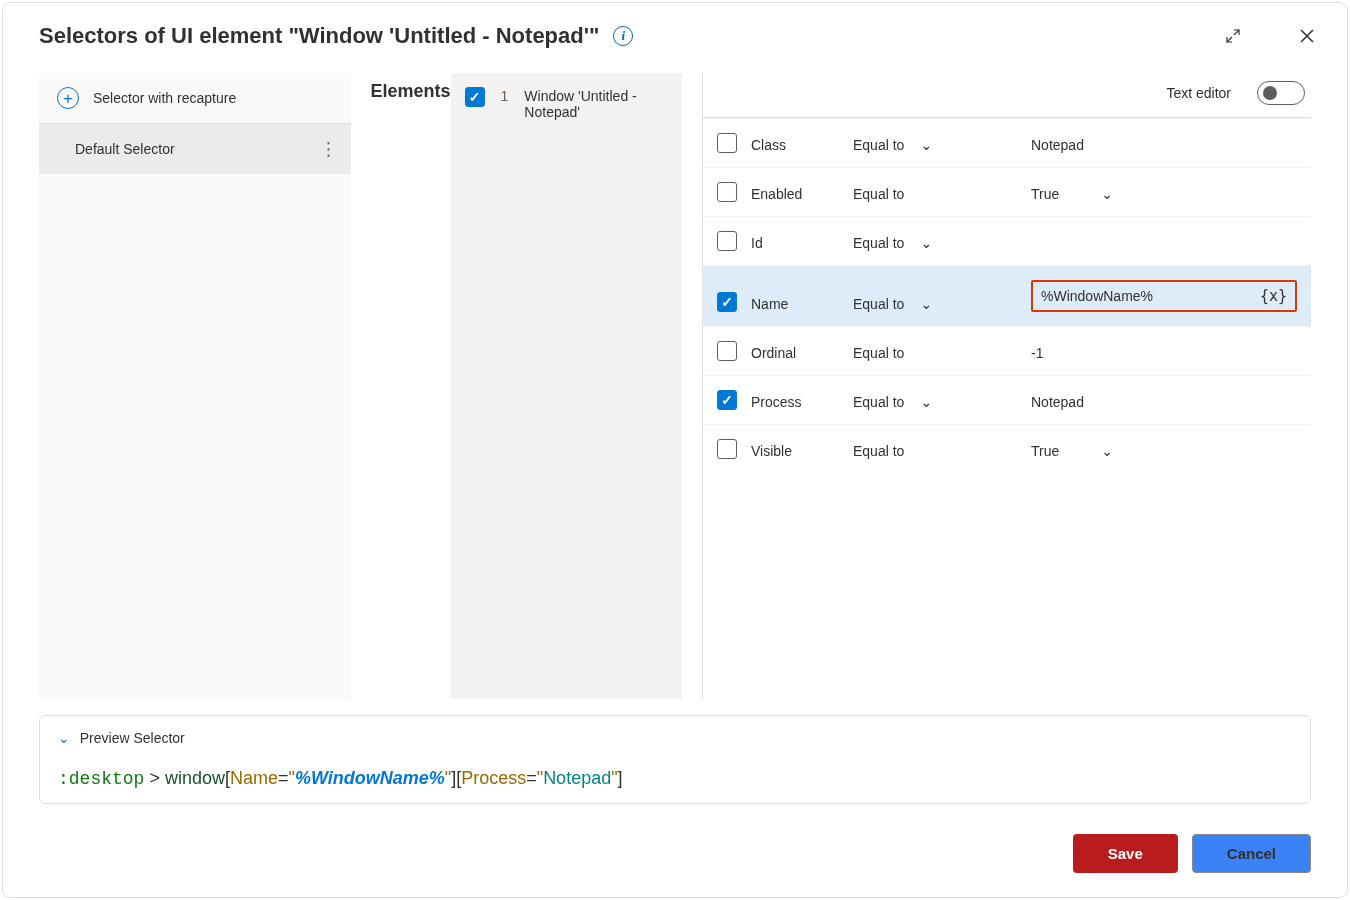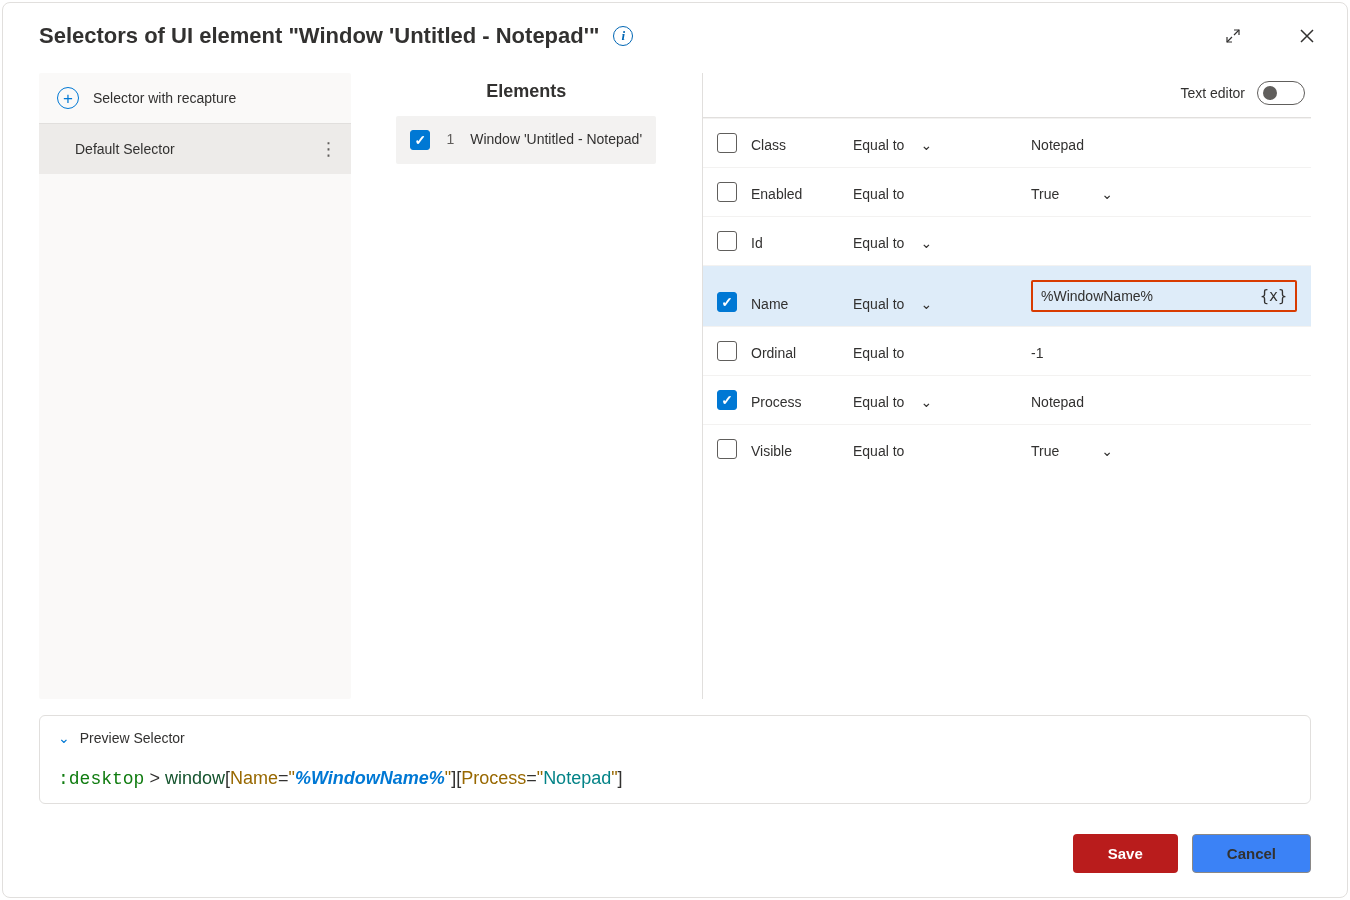--- a/index.html
+++ b/index.html
@@ -11,30 +11,30 @@
 .header-spacer { flex: 1; }
 .expand-icon, .close-icon { width: 20px; height: 20px; display: flex; align-items: center; justify-content: center; cursor: pointer; color: #323130; }
 .expand-icon { margin-right: 40px; }
 .close-icon svg { width: 16px; height: 16px; }
 .body { flex: 1; display: flex; padding: 14px 36px 0 36px; gap: 20px; min-height: 0; }
 .left-panel { width: 320px; background: #faf9f8; border-radius: 2px; display: flex; flex-direction: column; }
 .selector-recapture { display: flex; align-items: center; gap: 14px; padding: 14px 18px; border-bottom: 1px solid #e1dfdd; cursor: pointer; }
 .plus-icon { width: 22px; height: 22px; border: 1.6px solid #0078d4; border-radius: 50%; color: #0078d4; display: flex; align-items: center; justify-content: center; font-size: 17px; line-height: 1; }
 .default-selector { display: flex; align-items: center; justify-content: space-between; padding: 14px 14px 14px 36px; background: #edebe9; cursor: pointer; }
 .kebab { font-size: 18px; letter-spacing: -1px; color: #605e5c; }
-.middle-panel { width: 320px; display: flex; flex-direction: column; align-items: center; }
+.middle-panel { width: 320px; display: flex; flex-direction: row; }
 .elements-title { font-size: 18px; font-weight: 600; padding: 8px 0 14px 0; }
 .element-row { display: flex; align-items: flex-start; gap: 16px; background: #f3f2f1; padding: 14px 14px; border-radius: 2px; cursor: pointer; }
 .checkbox { width: 20px; height: 20px; border: 1px solid #605e5c; border-radius: 3px; display: flex; align-items: center; justify-content: center; flex-shrink: 0; cursor: pointer; background: #fff; }
 .checkbox.checked { background: #0078d4; border-color: #0078d4; }
 .checkbox.checked::after { content: "✓"; color: #fff; font-size: 14px; font-weight: 700; }
 .element-idx { color: #605e5c; margin-top: 1px; }
 .element-name { margin-top: 1px; }
 .right-panel { flex: 1; display: flex; flex-direction: column; border-left: 1px solid #e1dfdd; padding-left: 0; }
-.right-header { display: flex; align-items: center; justify-content: flex-end; padding: 8px 6px 12px 6px; gap: 12px; }
+.right-header { display: flex; align-items: center; justify-content: flex-end; padding: 8px 6px 12px 6px; gap: 26px; }
 .text-editor-label { font-size: 14px; color: #323130; }
 .toggle { width: 48px; height: 24px; border: 1px solid #605e5c; border-radius: 12px; position: relative; cursor: pointer; background: #fff; }
 .toggle::after { content: ""; position: absolute; width: 14px; height: 14px; background: #605e5c; border-radius: 50%; top: 4px; left: 5px; }
 .attr-table { width: 100%; border-top: 1px solid #e1dfdd; }
 .attr-head { display: flex; padding: 18px 14px; font-weight: 600; font-size: 16px; }
 .attr-row { display: flex; align-items: flex-end; padding: 14px 14px; border-top: 1px solid #f3f2f1; }
 .attr-row.selected { background: #deecf9; }
 .col-check { width: 34px; }
 .col-attr { flex: 0 0 102px; }
 .col-op { flex: 0 0 178px; display: flex; align-items: center; gap: 10px; }

